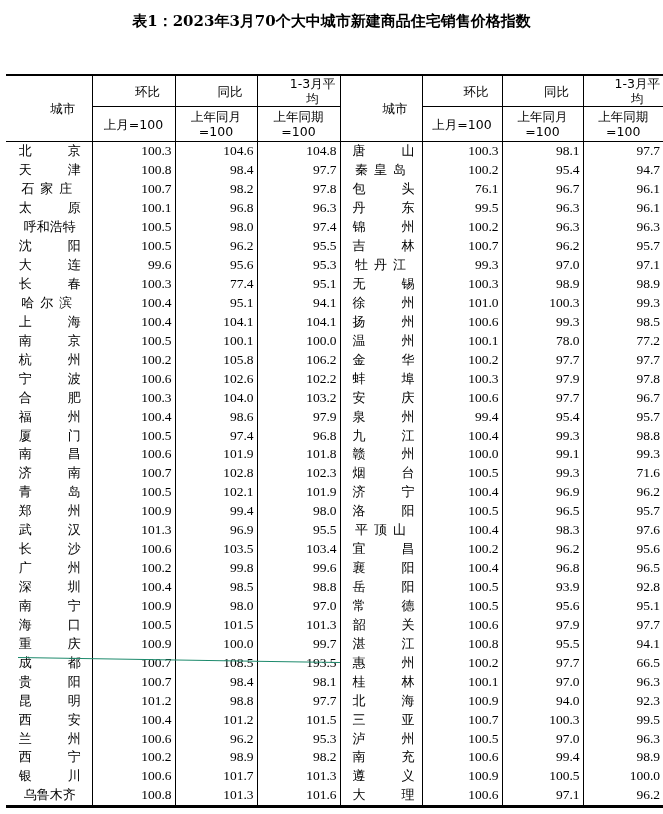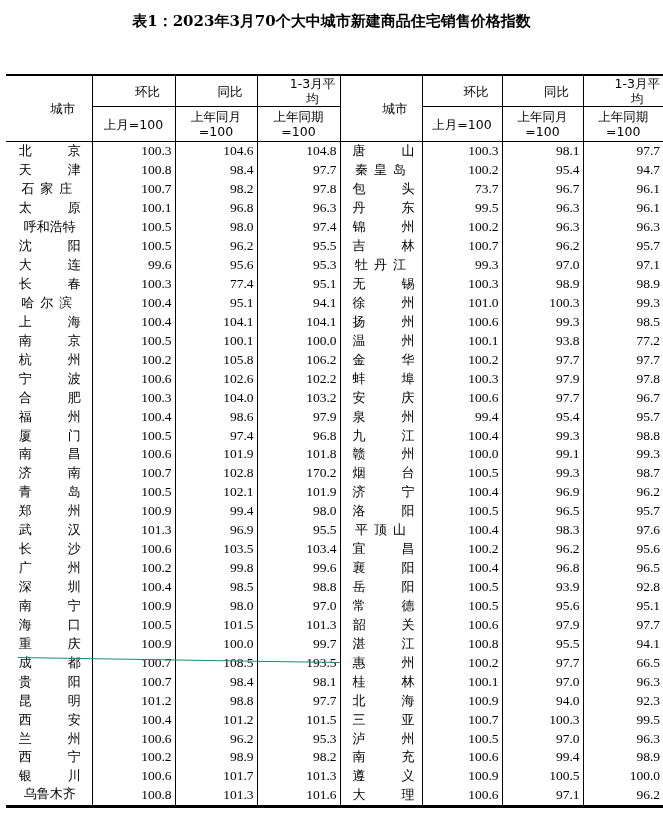--- a/index.html
+++ b/index.html
@@ -104,21 +104,21 @@
         </td>
         <td class="num">100.7</td>
         <td class="num">98.2</td>
         <td class="num">97.8</td>
         <td class="city">
           <span class="cw" style="justify-content: space-between;">
             <span>包</span>
             <span>头</span>
           </span>
         </td>
-        <td class="num">73.7</td>
+        <td class="num">76.1</td>
         <td class="num">96.7</td>
         <td class="num">96.1</td>
       </tr>
       <tr>
         <td class="city first">
           <span class="cw" style="justify-content: space-between;">
             <span>太</span>
             <span>原</span>
           </span>
         </td>
@@ -256,21 +256,21 @@
         <td class="num">100.5</td>
         <td class="num">100.1</td>
         <td class="num">100.0</td>
         <td class="city">
           <span class="cw" style="justify-content: space-between;">
             <span>温</span>
             <span>州</span>
           </span>
         </td>
         <td class="num">100.1</td>
-        <td class="num">93.8</td>
+        <td class="num">78.0</td>
         <td class="num">77.2</td>
       </tr>
       <tr>
         <td class="city first">
           <span class="cw" style="justify-content: space-between;">
             <span>杭</span>
             <span>州</span>
           </span>
         </td>
         <td class="num">100.2</td>
@@ -388,30 +388,30 @@
       </tr>
       <tr>
         <td class="city first">
           <span class="cw" style="justify-content: space-between;">
             <span>济</span>
             <span>南</span>
           </span>
         </td>
         <td class="num">100.7</td>
         <td class="num">102.8</td>
-        <td class="num">170.2</td>
+        <td class="num">102.3</td>
         <td class="city">
           <span class="cw" style="justify-content: space-between;">
             <span>烟</span>
             <span>台</span>
           </span>
         </td>
         <td class="num">100.5</td>
         <td class="num">99.3</td>
-        <td class="num">98.7</td>
+        <td class="num">71.6</td>
       </tr>
       <tr>
         <td class="city first">
           <span class="cw" style="justify-content: space-between;">
             <span>青</span>
             <span>岛</span>
           </span>
         </td>
         <td class="num">100.5</td>
         <td class="num">102.1</td>
@@ -718,21 +718,21 @@
             <span>遵</span>
             <span>义</span>
           </span>
         </td>
         <td class="num">100.9</td>
         <td class="num">100.5</td>
         <td class="num">100.0</td>
       </tr>
       <tr>
         <td class="city first">
-          <span class="cw full" style="justify-content: center; font-family: Liberation Mono, monospace;">乌鲁木齐</span>
+          <span class="cw full" style="justify-content: center;">乌鲁木齐</span>
         </td>
         <td class="num">100.8</td>
         <td class="num">101.3</td>
         <td class="num">101.6</td>
         <td class="city">
           <span class="cw" style="justify-content: space-between;">
             <span>大</span>
             <span>理</span>
           </span>
         </td>

